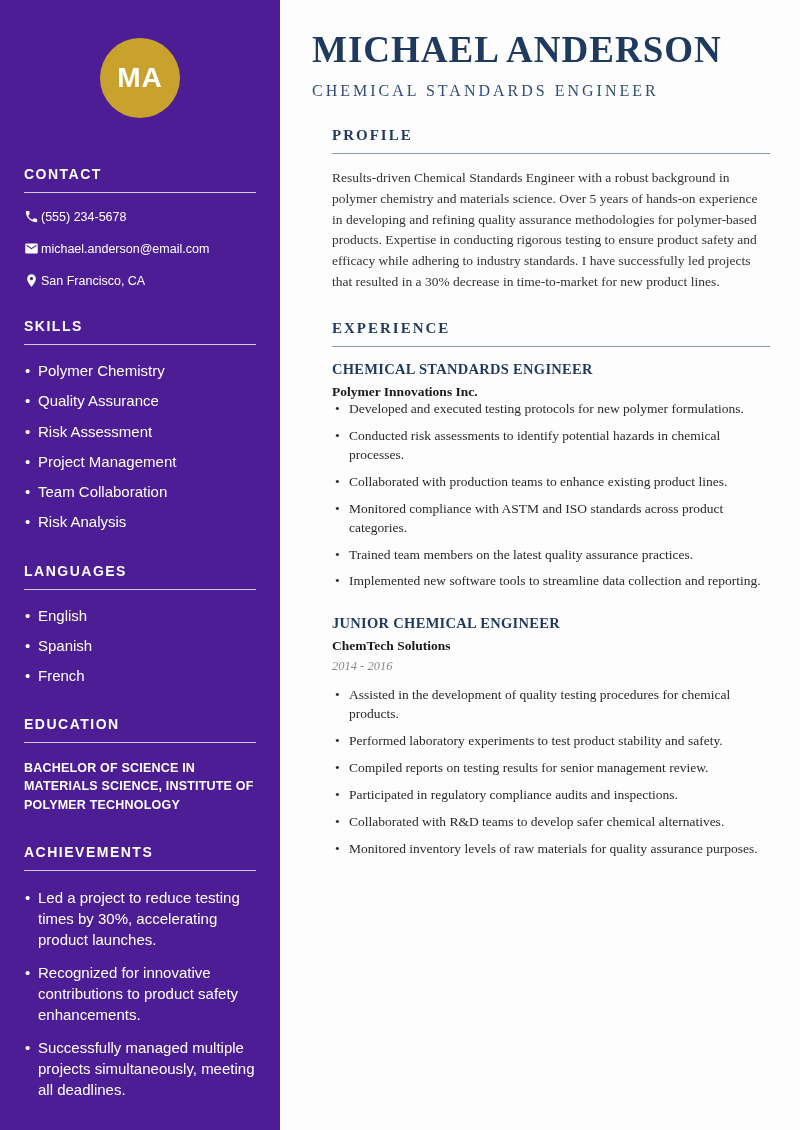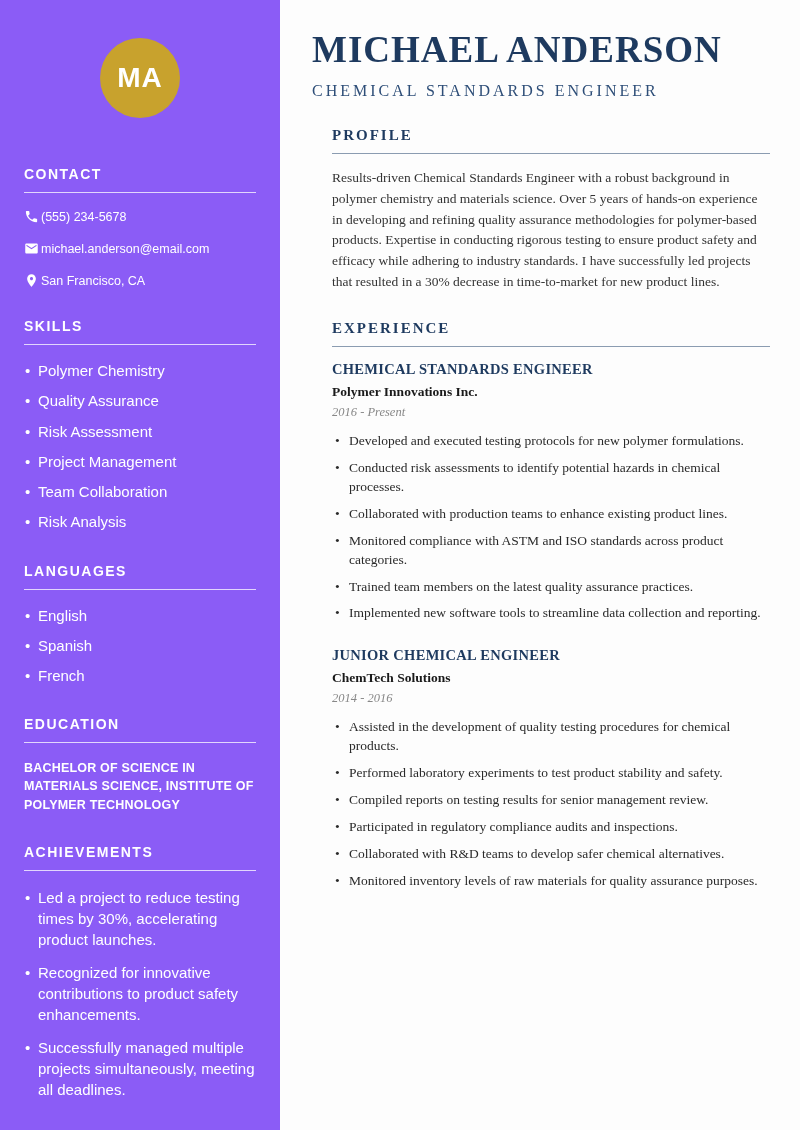--- a/index.html
+++ b/index.html
@@ -6,21 +6,21 @@
   html,body { background:#e9e9e9; }
   body { font-family:"Liberation Sans", sans-serif; }
   .page {
     width:800px; height:1130px; margin:0 auto;
     display:flex; background:#fdfdfd; overflow:hidden;
   }
 
   
   .sidebar {
     width:280px; flex-shrink:0; height:100%;
-    background:#8b5cf6; color:#ffffff;
+    background:#4c1d95; color:#ffffff;
     padding:38px 24px 30px 24px;
   }
   .avatar {
     width:80px; height:80px; border-radius:50%;
     background:#c8a22d; color:#ffffff;
     display:flex; align-items:center; justify-content:center;
     font-size:28px; font-weight:bold; letter-spacing:1px;
     margin:0 auto 48px auto;
   }
   .s-section { margin-bottom:30px; }
@@ -155,21 +155,20 @@
       <div class="m-heading">PROFILE</div>
       <p class="profile-text">Results-driven Chemical Standards Engineer with a robust background in polymer chemistry and materials science. Over 5 years of hands-on experience in developing and refining quality assurance methodologies for polymer-based products. Expertise in conducting rigorous testing to ensure product safety and efficacy while adhering to industry standards. I have successfully led projects that resulted in a 30% decrease in time-to-market for new product lines.</p>
     </section>
 
     <section class="m-section">
       <div class="m-heading">EXPERIENCE</div>
 
       <div class="job">
         <div class="job-role">CHEMICAL STANDARDS ENGINEER</div>
         <div class="job-company">Polymer Innovations Inc.</div>
-        <div class="job-dates">2016 - Present</div>
         <ul class="job-bullets">
           <li>Developed and executed testing protocols for new polymer formulations.</li>
           <li>Conducted risk assessments to identify potential hazards in chemical processes.</li>
           <li>Collaborated with production teams to enhance existing product lines.</li>
           <li>Monitored compliance with ASTM and ISO standards across product categories.</li>
           <li>Trained team members on the latest quality assurance practices.</li>
           <li>Implemented new software tools to streamline data collection and reporting.</li>
         </ul>
       </div>
 

